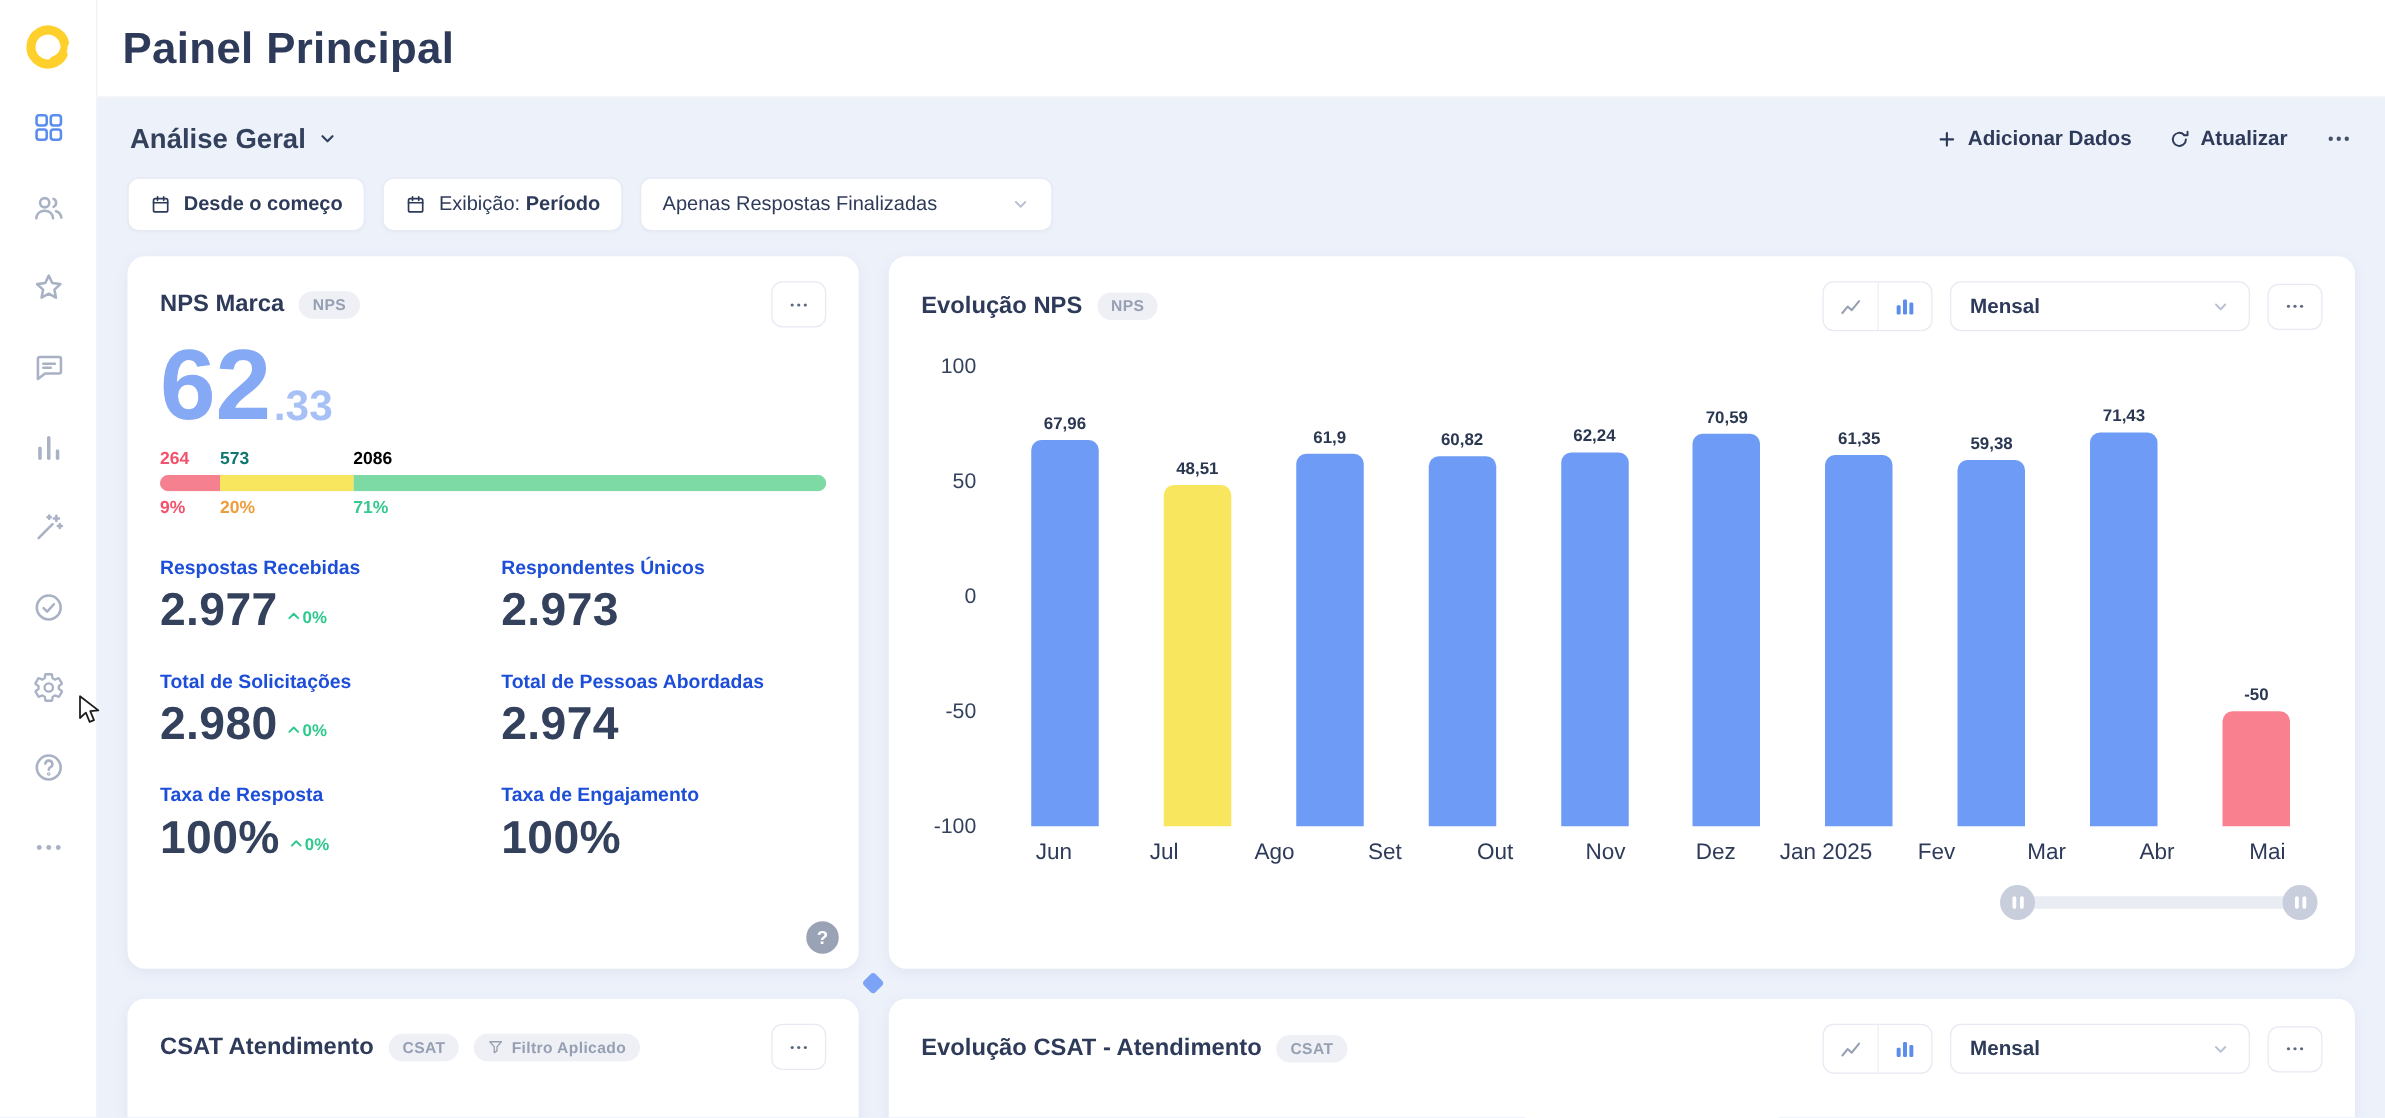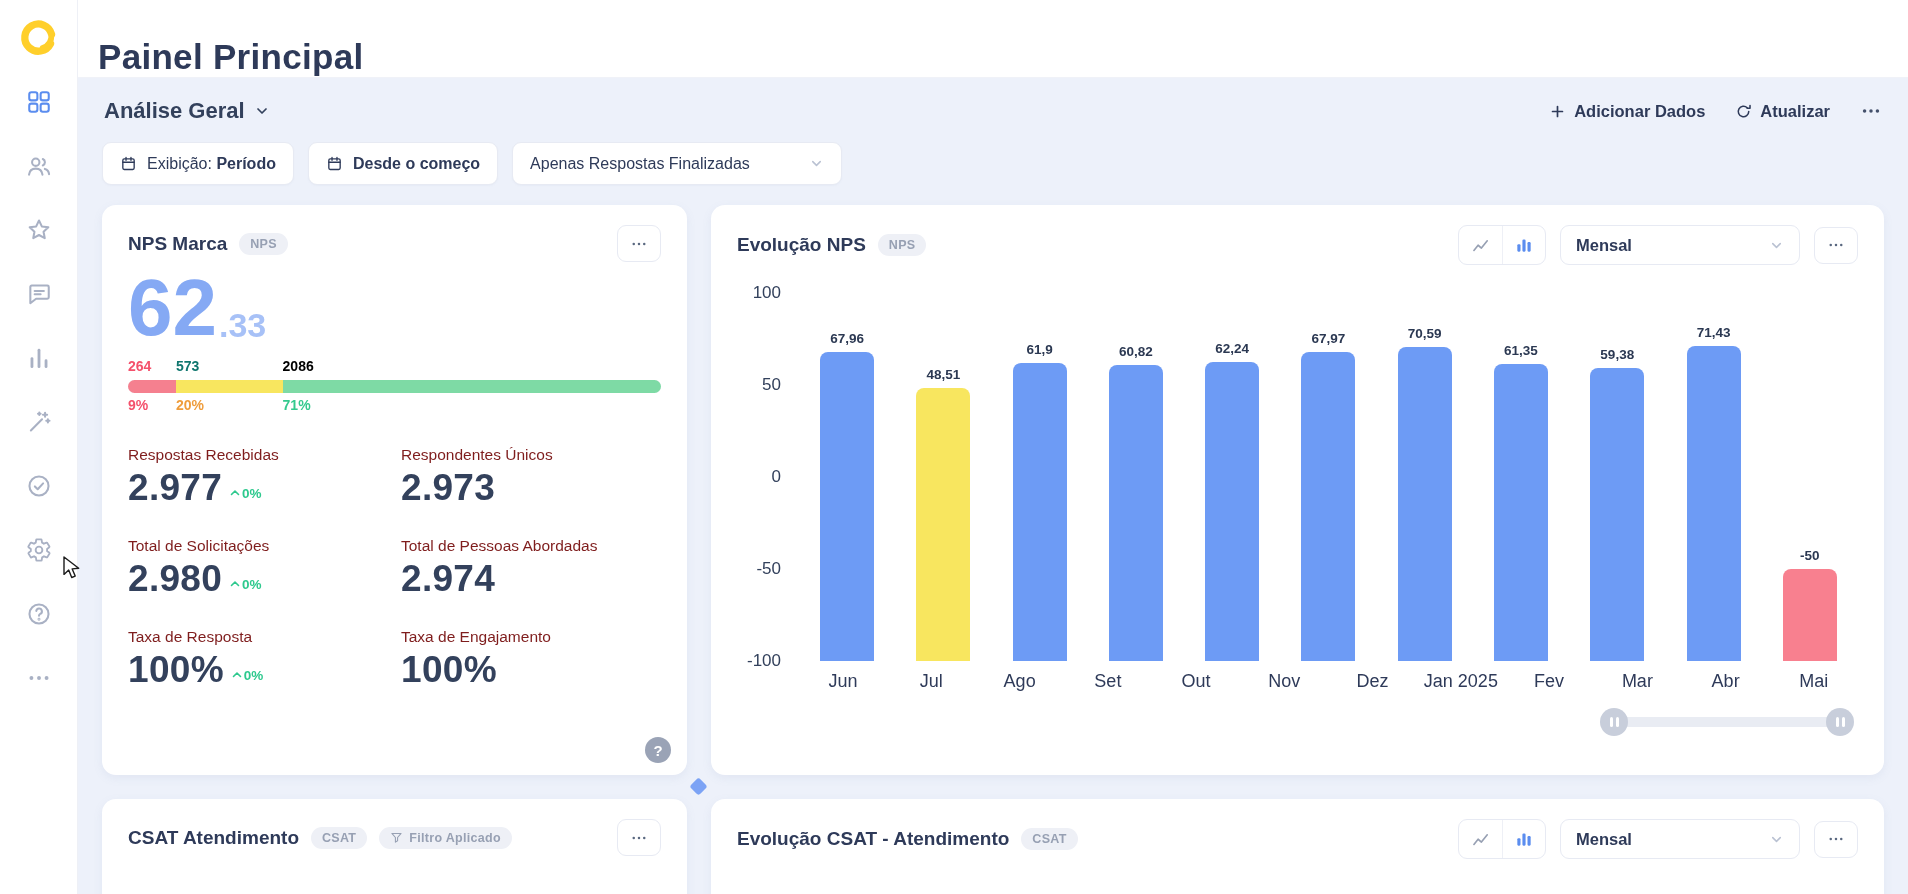--- a/index.html
+++ b/index.html
@@ -11,21 +11,21 @@
   
   .sidebar{width:78px;background:#fff;border-right:1px solid #eef0f6;display:flex;flex-direction:column;align-items:center;padding:14px 0;flex-shrink:0;}
   .logo{width:46px;height:46px;margin-bottom:28px;cursor:pointer;}
   .nav{display:flex;flex-direction:column;align-items:center;gap:36px;}
   .nav-icon{width:28px;height:28px;color:#a9b1c4;cursor:pointer;display:grid;place-items:center;}
   .nav-icon.active{color:#5b8def;}
   .nav-icon svg{width:26px;height:26px;}
 
   
   .content{flex:1;display:flex;flex-direction:column;min-width:0;}
-  .topbar{height:78px;background:#fff;border-bottom:1px solid #f0f2f8;display:flex;align-items:flex-end;justify-content:space-between;padding:0 28px 0 20px;flex-shrink:0;gap:28px;}
+  .topbar{height:78px;background:#fff;border-bottom:1px solid #f0f2f8;display:flex;align-items:center;justify-content:space-between;padding:0 28px 0 20px;flex-shrink:0;gap:28px;}
   .page-title{font-size:35px;font-weight:700;color:#2e3a59;letter-spacing:.3px;}
   .user-area{display:flex;align-items:center;gap:16px;}
   .user-meta{text-align:right;}
   .user-name{font-size:17px;color:#55627c;font-weight:500;}
   .user-unit{display:flex;align-items:center;gap:5px;color:#b3bccd;font-size:12.5px;font-weight:700;letter-spacing:.6px;margin-top:3px;cursor:pointer;}
   .bell-wrap{position:relative;cursor:pointer;margin-left:4px;}
   .badge-count{position:absolute;top:-3px;right:-9px;background:#f4516c;color:#fff;font-size:10px;font-weight:700;min-width:17px;height:17px;border-radius:9px;display:grid;place-items:center;padding:0 3px;border:2px solid #fff;}
   .avatar{width:47px;height:47px;border-radius:50%;background:radial-gradient(circle at 38% 30%,#ecd0b0 0%,#bb8a62 45%,#6e4a31 100%);box-shadow:0 0 0 2px #fff,0 0 0 3px #e8ebf2;cursor:pointer;}
   .chev{color:#aab3c6;}
 
@@ -62,21 +62,21 @@
 
   
   .score{display:flex;align-items:flex-end;margin-top:12px;}
   .score-int{font-size:80px;font-weight:700;color:#85a9f4;line-height:.85;}
   .score-dec{font-size:34px;font-weight:600;color:#a7c1f7;line-height:1;margin-left:2px;}
   .seg-wrap{margin-top:16px;}
   .seg-row{position:relative;height:19px;font-size:14px;font-weight:700;}
   .seg-row span{position:absolute;top:0;}
   .seg-bar{display:flex;height:13px;border-radius:7px;overflow:hidden;margin:3px 0 4px;background:#eef0f6;}
   .stats{display:grid;grid-template-columns:1.05fr 1fr;row-gap:28px;margin-top:30px;}
-  .stat-label{font-size:15.5px;color:#7f1d1d;margin-bottom:3px;}
+  .stat-label{font-size:15.5px;color:#1d4ed8;margin-bottom:3px;font-weight:bold;}
   .stat-value{display:flex;align-items:center;gap:7px;}
   .stat-num{font-size:37px;font-weight:600;color:#33415c;letter-spacing:.3px;}
   .delta{display:flex;align-items:center;gap:1px;color:#2ec98e;font-size:13.5px;font-weight:700;margin-top:10px;}
   .help-fab{position:absolute;right:16px;bottom:12px;width:26px;height:26px;border-radius:50%;background:#9aa3b6;cursor:pointer;display:grid;place-items:center;}
   .help-fab::before{content:"?";color:#fff;font-weight:700;font-size:15px;}
 
   
   .chart-region{display:flex;margin-top:28px;height:368px;}
   .y-axis{width:62px;position:relative;flex-shrink:0;}
   .ytick{position:absolute;right:18px;transform:translateY(-50%);font-size:17px;color:#33415c;}
@@ -217,28 +217,28 @@
             </svg>
         </div>
       </div>
 
       <div class="filters">
         <button class="filter-btn">
           <svg class="cal" width="17" height="17" viewBox="0 0 24 24" fill="none" stroke="currentColor" stroke-width="1.9" stroke-linecap="round">
               <rect x="4" y="5.5" width="16" height="15" rx="2"></rect>
               <path d="M4 10.2h16M8.5 3.4v4M15.5 3.4v4"></path>
             </svg>
-          <span><span style="font-weight:500;">Exibição:</span> <b>Período</b></span>
+          <span>Desde o começo</span>
         </button>
         <button class="filter-btn">
           <svg class="cal" width="17" height="17" viewBox="0 0 24 24" fill="none" stroke="currentColor" stroke-width="1.9" stroke-linecap="round">
               <rect x="4" y="5.5" width="16" height="15" rx="2"></rect>
               <path d="M4 10.2h16M8.5 3.4v4M15.5 3.4v4"></path>
             </svg>
-          <span>Desde o começo</span>
+          <span><span style="font-weight:500;">Exibição:</span> <b>Período</b></span>
         </button>
         <button class="filter-btn filter-select">
           <span style="font-weight:500;">Apenas Respostas Finalizadas</span>
           <svg class="chev" width="15" height="15" viewBox="0 0 24 24" fill="none" stroke="currentColor" stroke-width="2.4" stroke-linecap="round" stroke-linejoin="round">
               <path d="M6 9l6 6 6-6"></path>
             </svg>
         </button>
       </div>
 
       <div class="cards">
@@ -399,24 +399,20 @@
                   <div class="bar-value">61,9</div>
                   <div class="bar" style="height: 80.95%; background: rgb(109, 155, 245);"></div>
                 </div>
                 <div class="bar-col">
                   <div class="bar-value">60,82</div>
                   <div class="bar" style="height: 80.41%; background: rgb(109, 155, 245);"></div>
                 </div>
                 <div class="bar-col">
                   <div class="bar-value">62,24</div>
                   <div class="bar" style="height: 81.12%; background: rgb(109, 155, 245);"></div>
-                </div>
-                <div class="bar-col">
-                  <div class="bar-value">67,97</div>
-                  <div class="bar" style="height: 83.985%; background: rgb(109, 155, 245);"></div>
                 </div>
                 <div class="bar-col">
                   <div class="bar-value">70,59</div>
                   <div class="bar" style="height: 85.295%; background: rgb(109, 155, 245);"></div>
                 </div>
                 <div class="bar-col">
                   <div class="bar-value">61,35</div>
                   <div class="bar" style="height: 80.675%; background: rgb(109, 155, 245);"></div>
                 </div>
                 <div class="bar-col">

